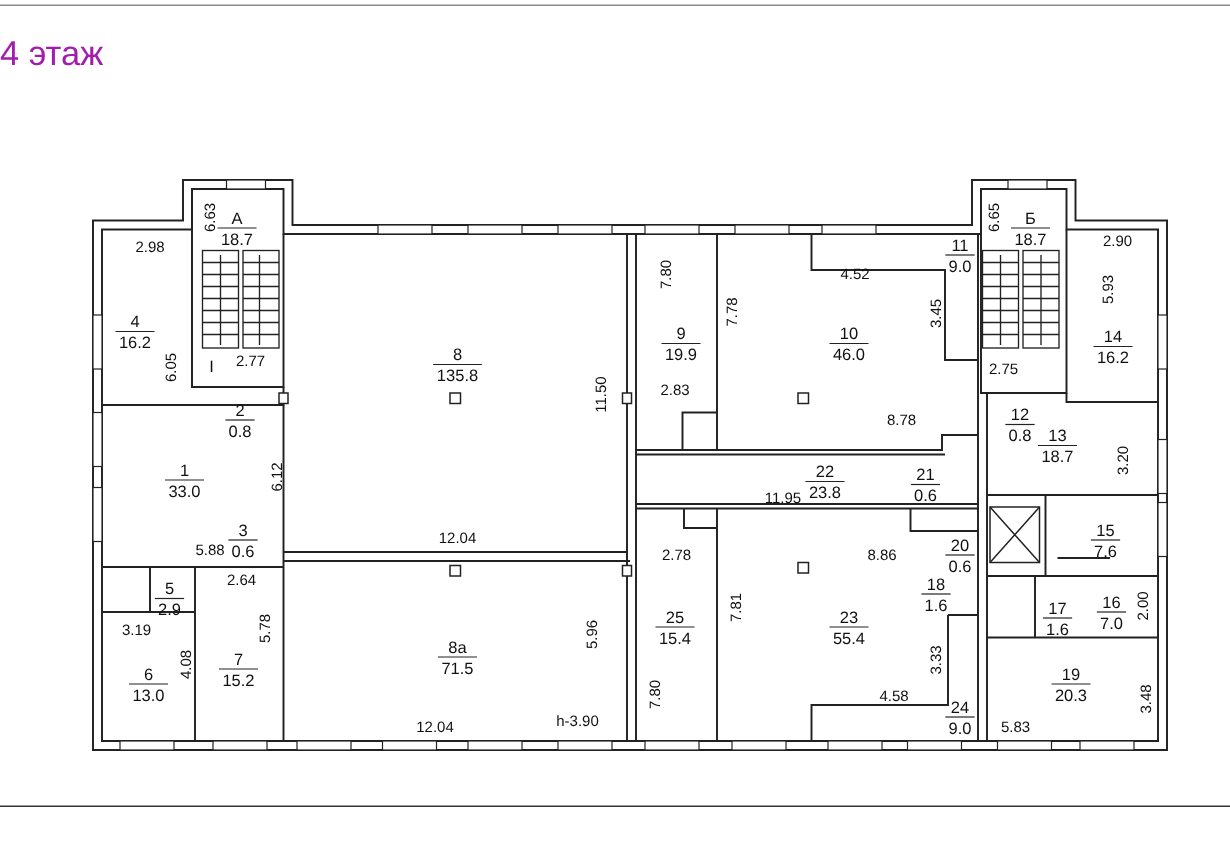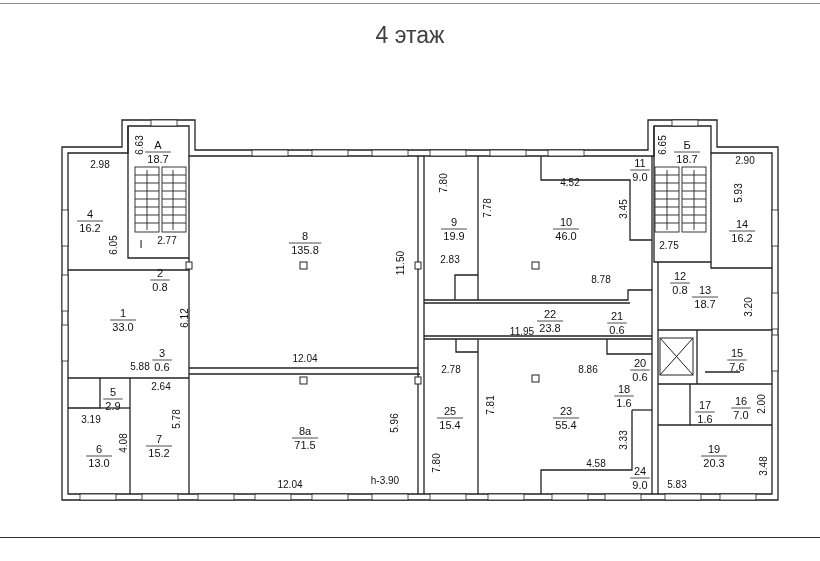--- a/index.html
+++ b/index.html
@@ -1,21 +1,21 @@
 <!DOCTYPE html>
 <html><head>
   <meta charset="utf-8">
   <style>
     html, body { margin:0; padding:0; background:#ffffff; }
     body { width:820px; height:561px; position:relative; overflow:hidden;
            font-family:"Liberation Sans", sans-serif; }
     .top-rule { position:absolute; left:0; top:3px; width:820px; height:1px; background:#8a8a8a; }
     .bottom-rule { position:absolute; left:0; top:537px; width:820px; height:1px; background:#333; }
-    .title { position:absolute; left:0; top:22px; width:820px; text-align:center;
-             font-size:23px; color:#404040; }
+    .title { position:absolute; left:0; top:22px; width:820px; 
+             font-size:23px; color:#a21caf; }
     svg { position:absolute; left:0; top:0; }
     .lbl { font-family:"Liberation Sans", sans-serif; font-size:11px; fill:#111; }
     .dim { font-family:"Liberation Sans", sans-serif; font-size:10px; fill:#111; }
   </style>
 </head>
 <body>
 
 <div class="top-rule"></div>
 <div class="title">4 этаж</div>
 <div class="bottom-rule"></div>

